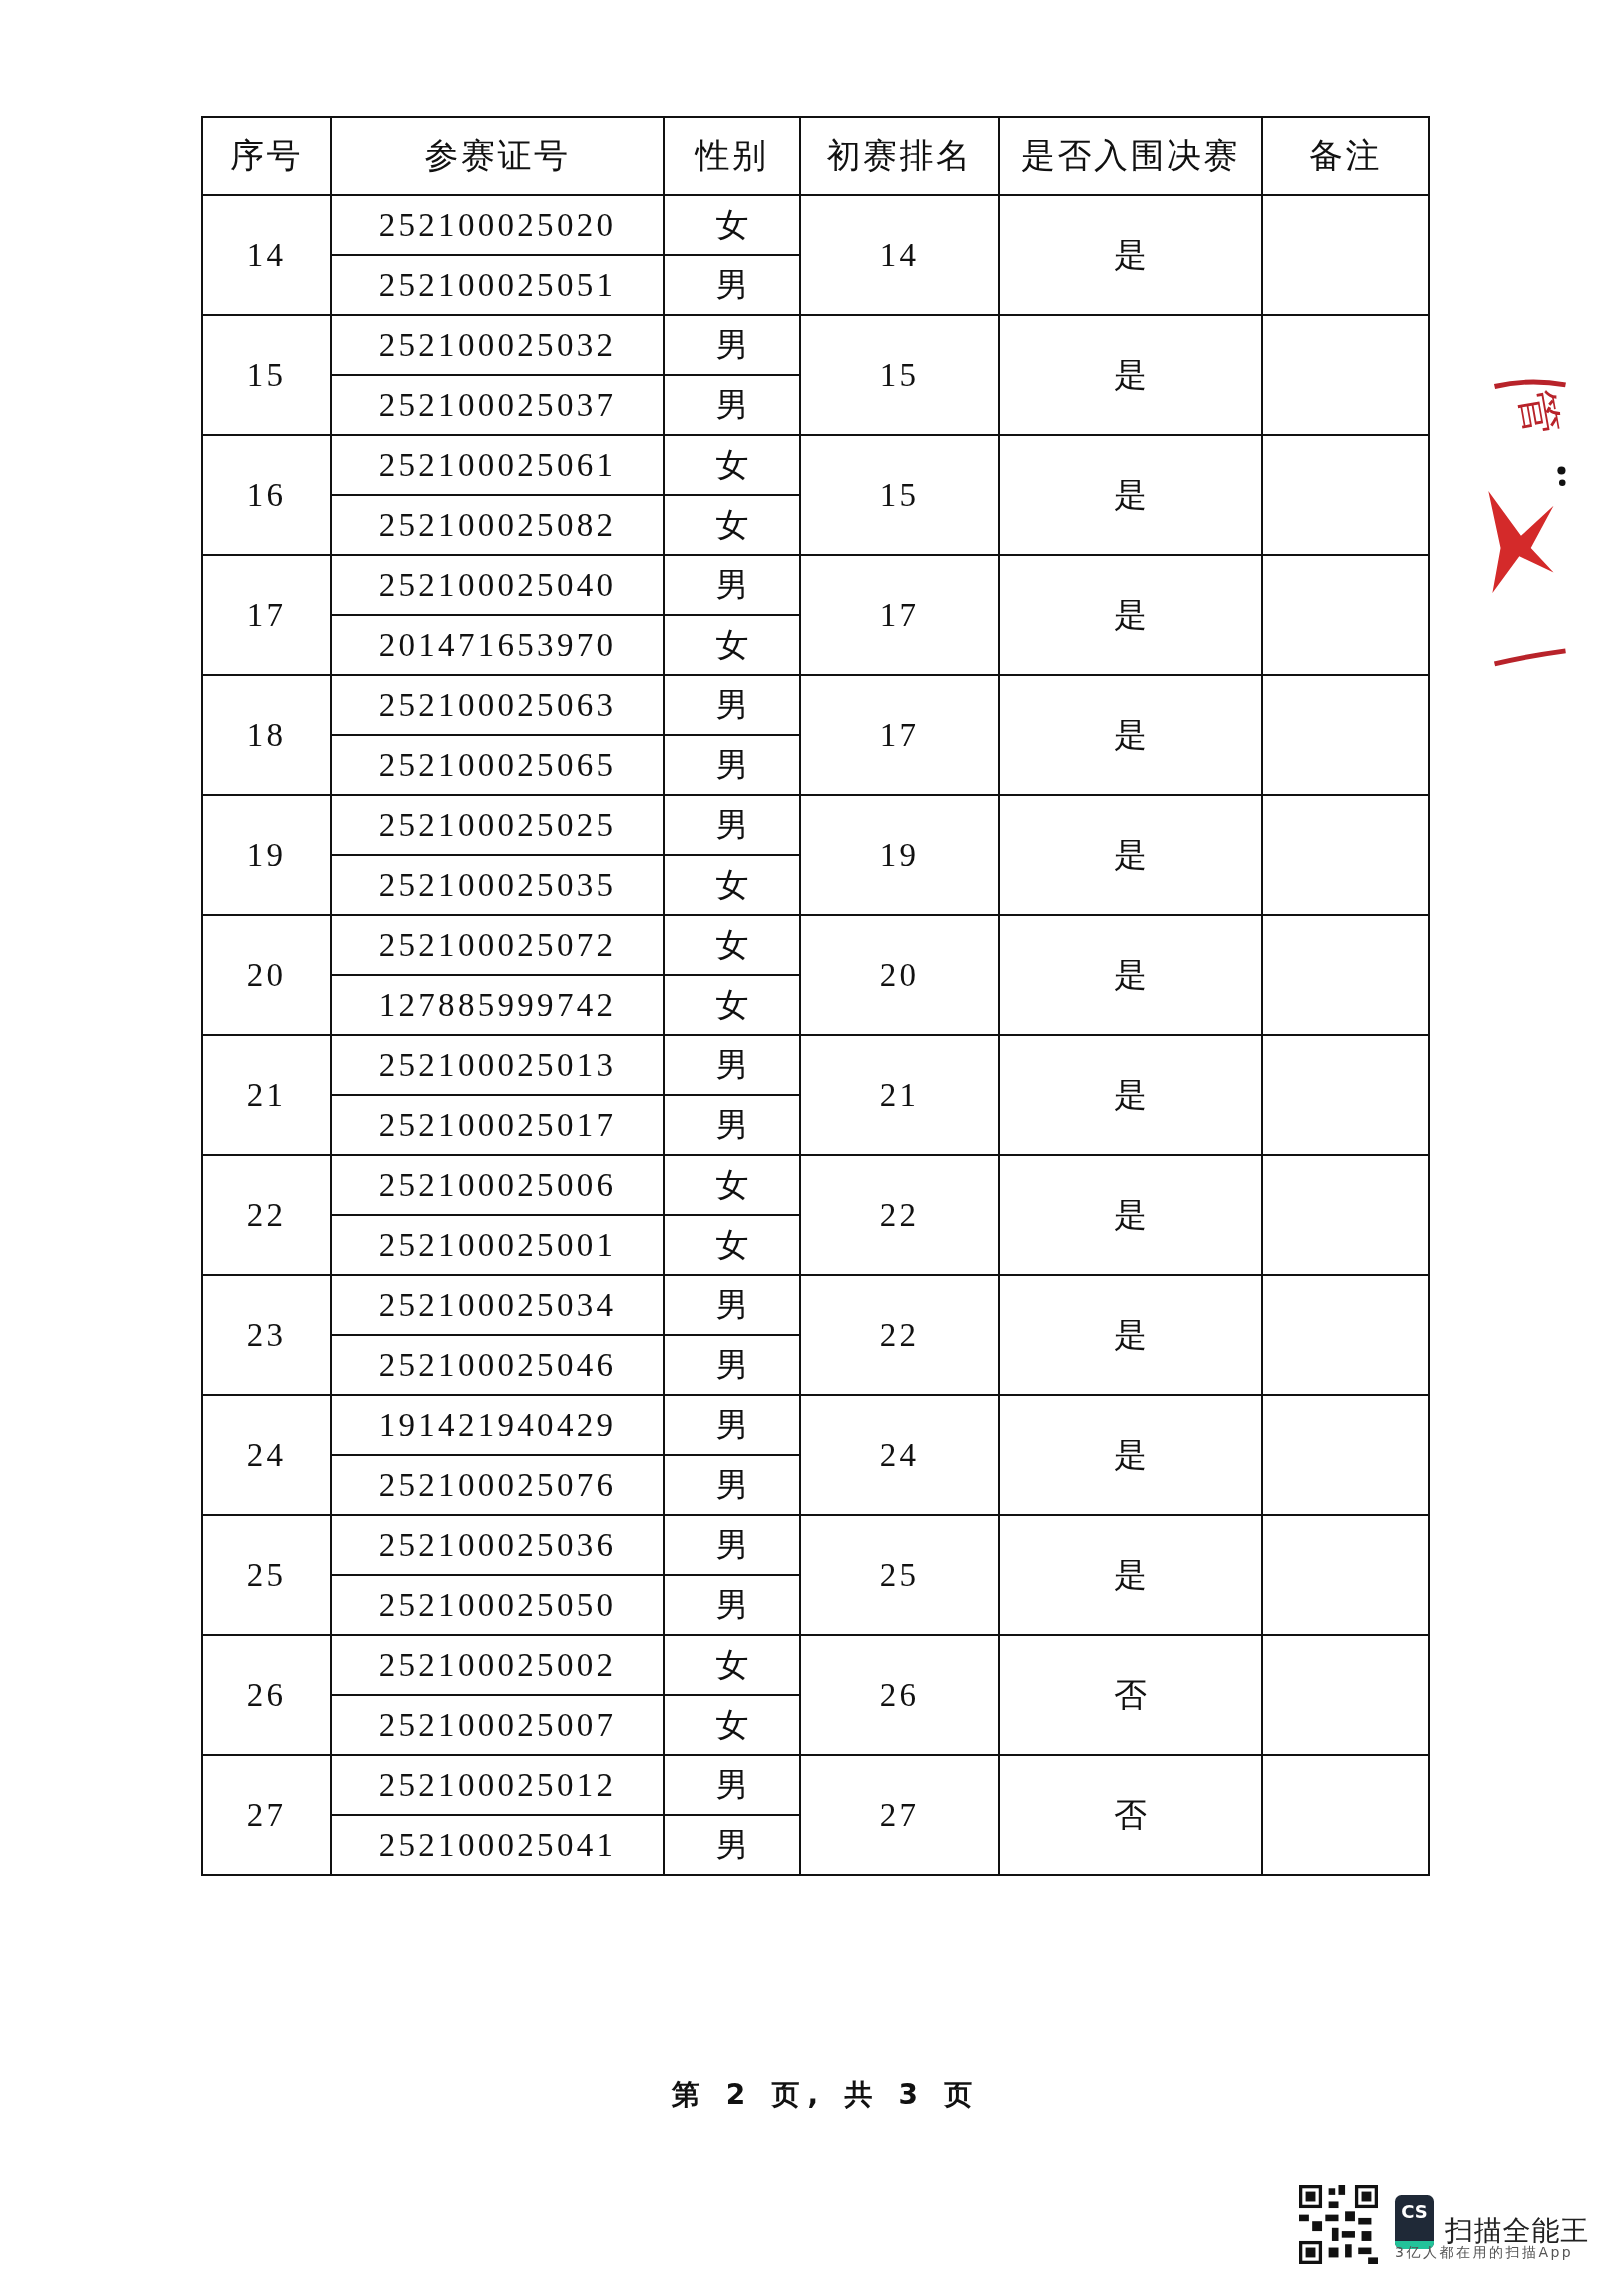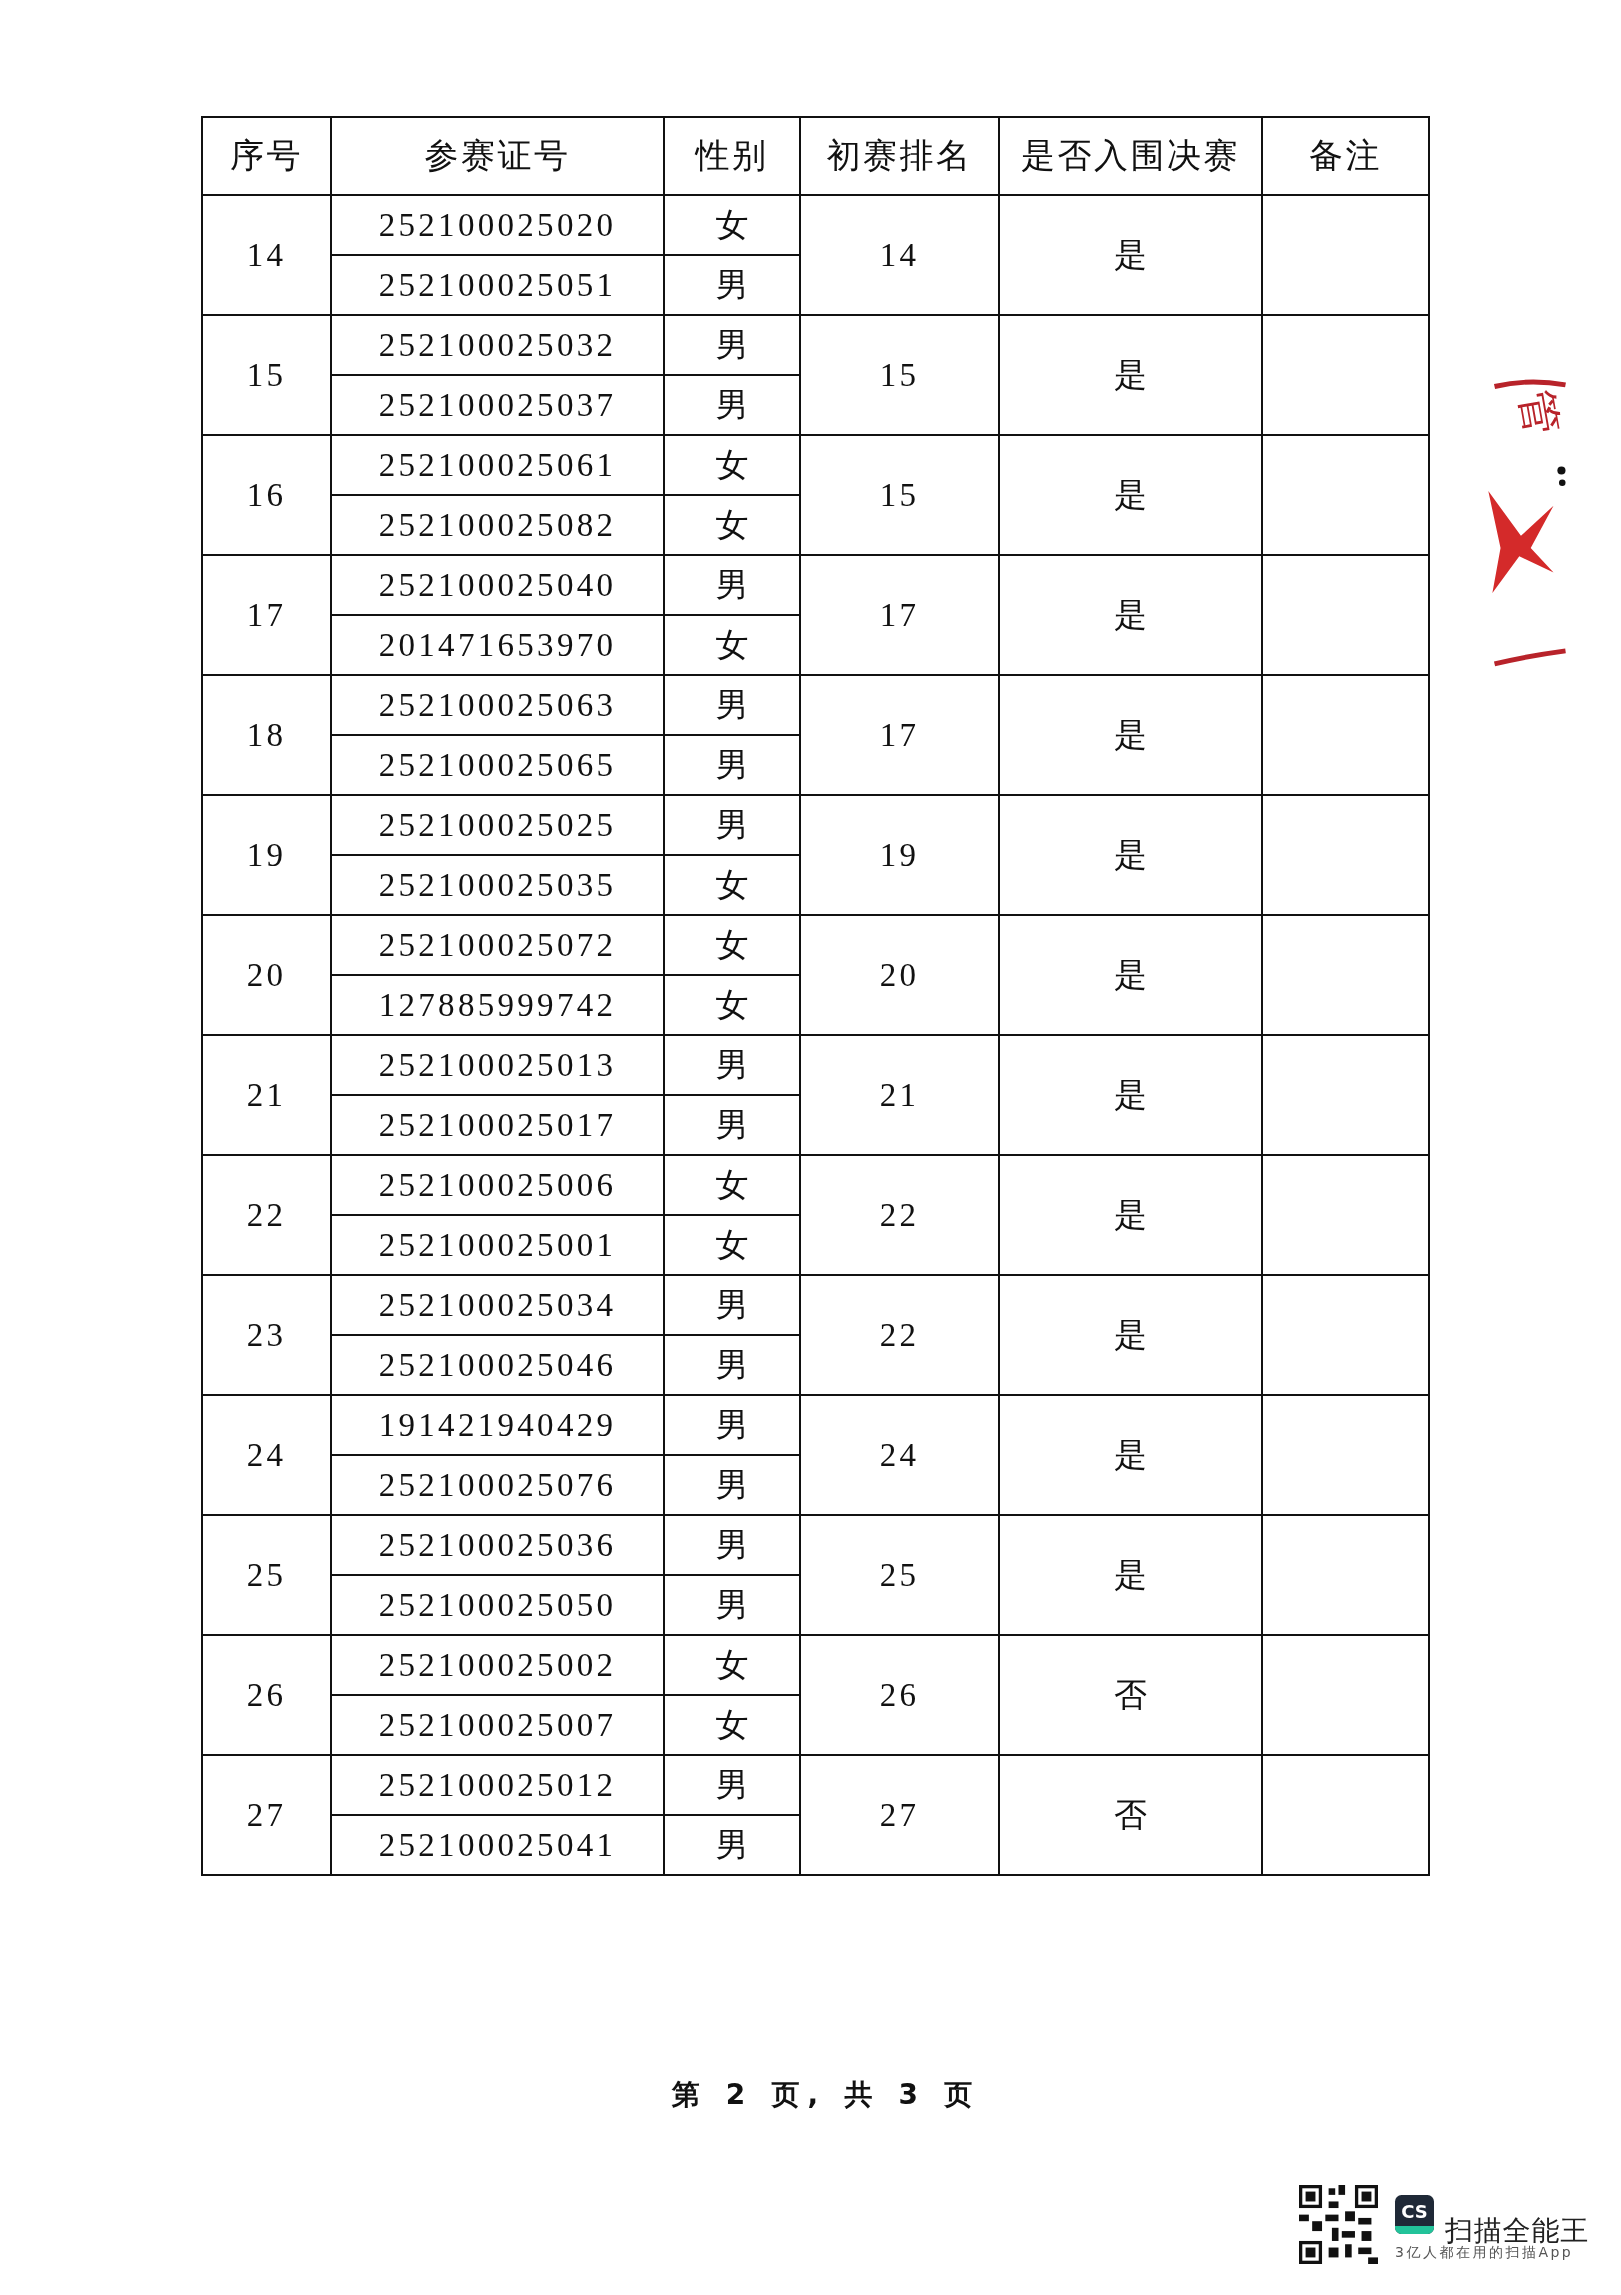--- a/index.html
+++ b/index.html
@@ -30,21 +30,21 @@
       font-size: 28px; letter-spacing: 8.2px; color: #111;
     }
     .stamp { position: absolute; left: 1488px; top: 360px; width: 133px; height: 319px; }
     .stamp-char {
       position: absolute; left: 29px; top: 23px; font-size: 44px; color: #b8232a;
       font-family: "DejaVu Sans", sans-serif; transform: rotate(80deg);
     }
     .watermark { position: absolute; left: 1299px; top: 2185px; width: 311px; height: 90px; }
     .qr { position: absolute; left: 0; top: 0; width: 79px; height: 79px; }
     .cs-logo {
-      position: absolute; left: 96px; top: 9.8px; width: 39px; height: 39px; border-radius: 6.5px;
+      position: absolute; left: 96px; top: 9.8px; width: 39px; height: 54px; border-radius: 6.5px;
       background: #1f2937; overflow: hidden; color: #fff; font-family: "DejaVu Sans", sans-serif;
       font-weight: bold; font-size: 18px; line-height: 33px; text-align: center;
     }
     .cs-logo::after { content: ""; position: absolute; left: 0; bottom: 0; width: 100%; height: 7.4px; background: #22c39a; }
     .cs-name {
       position: absolute; left: 146px; top: 9.8px; font-size: 28px; color: #222;
       font-family: "DejaVu Sans", sans-serif; line-height: 39px; letter-spacing: 0.8px; margin-top: 16px;
     }
     .cs-tag {
       position: absolute; left: 96px; top: 59px; font-size: 14px; color: #555;

